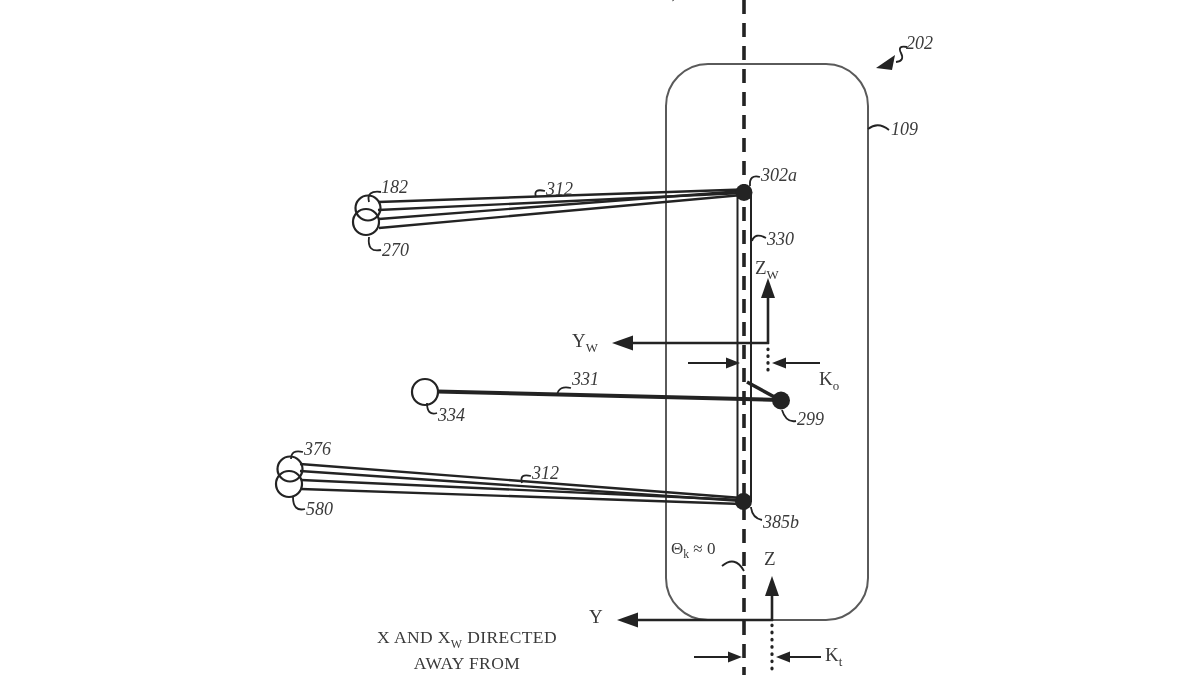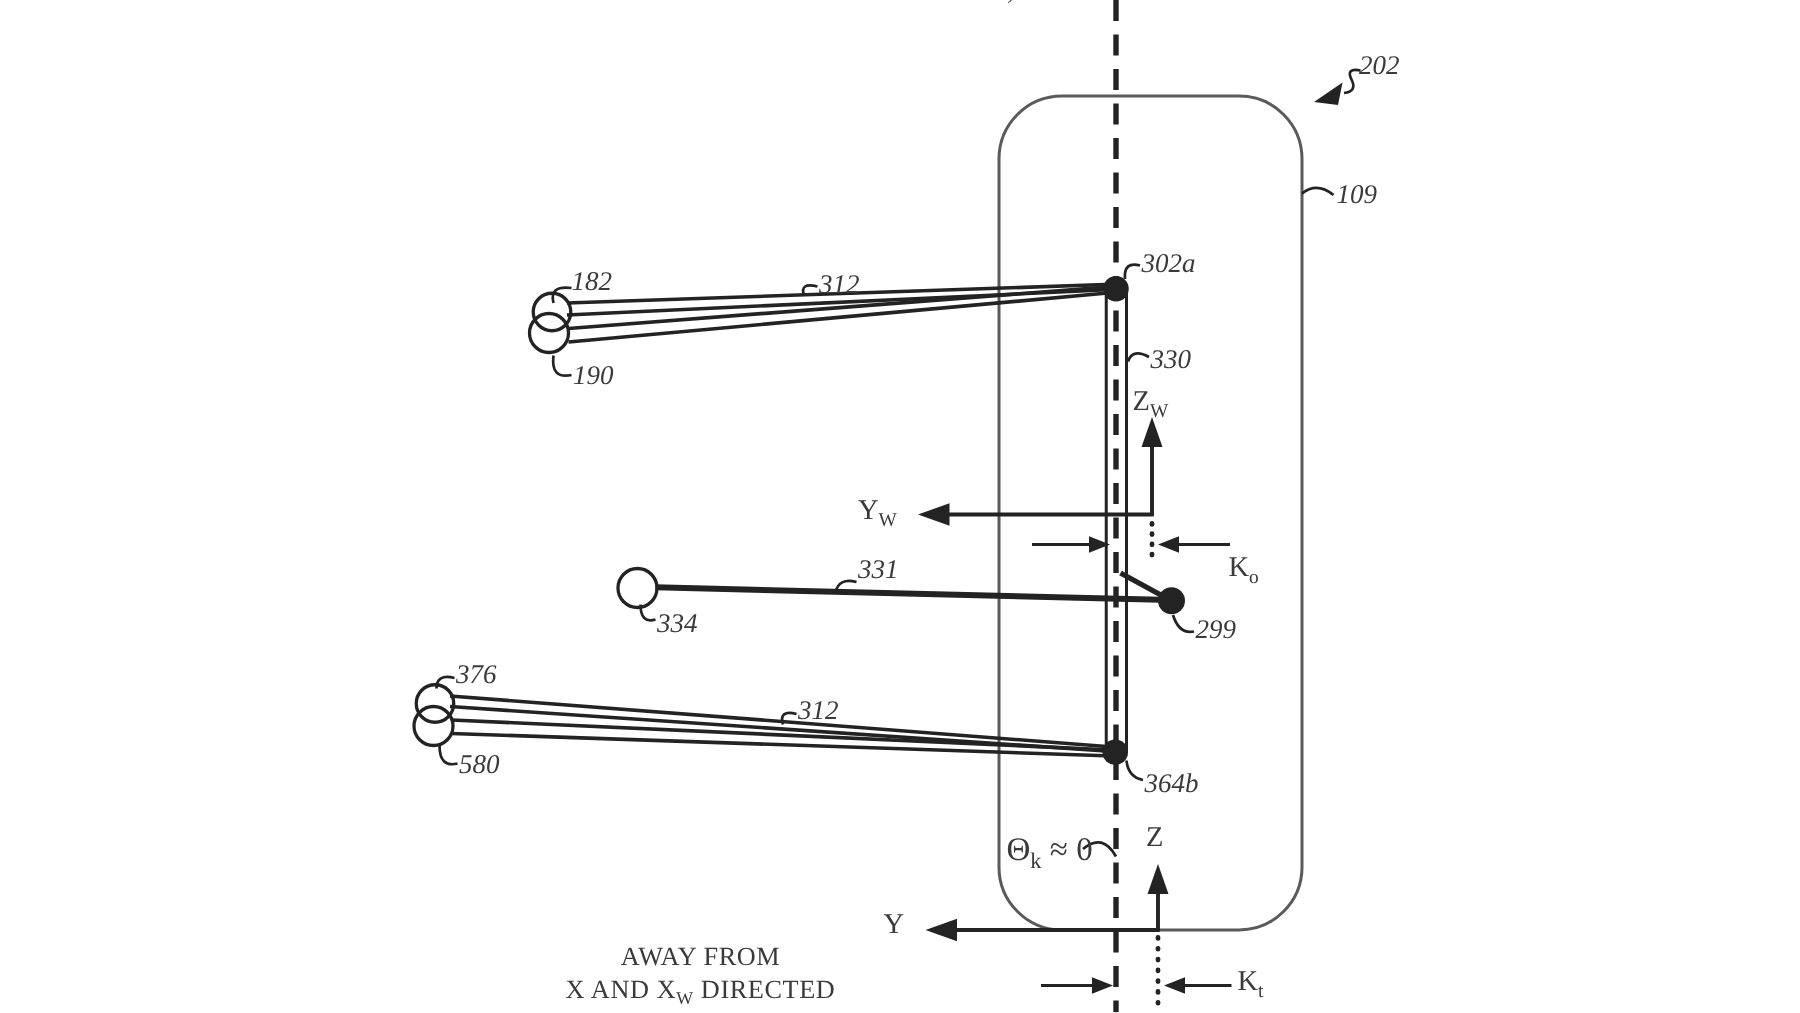--- a/index.html
+++ b/index.html
@@ -99,56 +99,56 @@
 
     <path d="M907 47 Q897 45 901 53 Q905 61 896 62" class="ink" stroke-width="1.8"></path>
     <polygon points="876,68 895,55 892,70" class="fillink"></polygon>
   </svg>
 
   <div class="clipwrap">
     <span>300, 301</span>
   </div>
 
   <div class="lbl" style="left:381px;top:178px">182</div>
-  <div class="lbl" style="left:382px;top:241px">190</div>
+  <div class="lbl" style="left:382px;top:241px">270</div>
   <div class="lbl" style="left:546px;top:180px">312</div>
   <div class="lbl" style="left:761px;top:166px">302a</div>
   <div class="lbl" style="left:906px;top:34px">202</div>
   <div class="lbl" style="left:891px;top:120px">109</div>
   <div class="lbl" style="left:767px;top:230px">330</div>
   <div class="lbl" style="left:572px;top:370px">331</div>
   <div class="lbl" style="left:438px;top:406px">334</div>
   <div class="lbl" style="left:797px;top:410px">299</div>
   <div class="lbl" style="left:304px;top:440px">376</div>
   <div class="lbl" style="left:306px;top:500px">580</div>
   <div class="lbl" style="left:532px;top:464px">312</div>
-  <div class="lbl" style="left:763px;top:513px">364b</div>
+  <div class="lbl" style="left:763px;top:513px">385b</div>
 
   <div class="axis" style="left:755px;top:258px">
     <span>Z</span><sub>W</sub>
   </div>
   <div class="axis" style="left:572px;top:331px">
     <span>Y</span><sub>W</sub>
   </div>
   <div class="axis" style="left:819px;top:369px">
     <span>K</span><sub>o</sub>
   </div>
   <div class="axis" style="left:764px;top:549px">
     <span>Z</span>
   </div>
   <div class="axis" style="left:589px;top:607px">
     <span>Y</span>
   </div>
   <div class="axis" style="left:825px;top:645px">
     <span>K</span><sub>t</sub>
   </div>
 
-  <div class="axis" style="left:671px;top:555px;font-size:22px">
+  <div class="axis" style="left:671px;top:540px;font-size:17px">
     <span>Θ</span><sub>k</sub><span> ≈ 0</span>
   </div>
 
   <div class="cap">
+    <div><span>X AND X</span><sub>W</sub><span> DIRECTED</span></div>
     <div>AWAY FROM</div>
-    <div><span>X AND X</span><sub>W</sub><span> DIRECTED</span></div>
     <div>VIEWER</div>
   </div>
 
 </div>
 
 </body></html>

